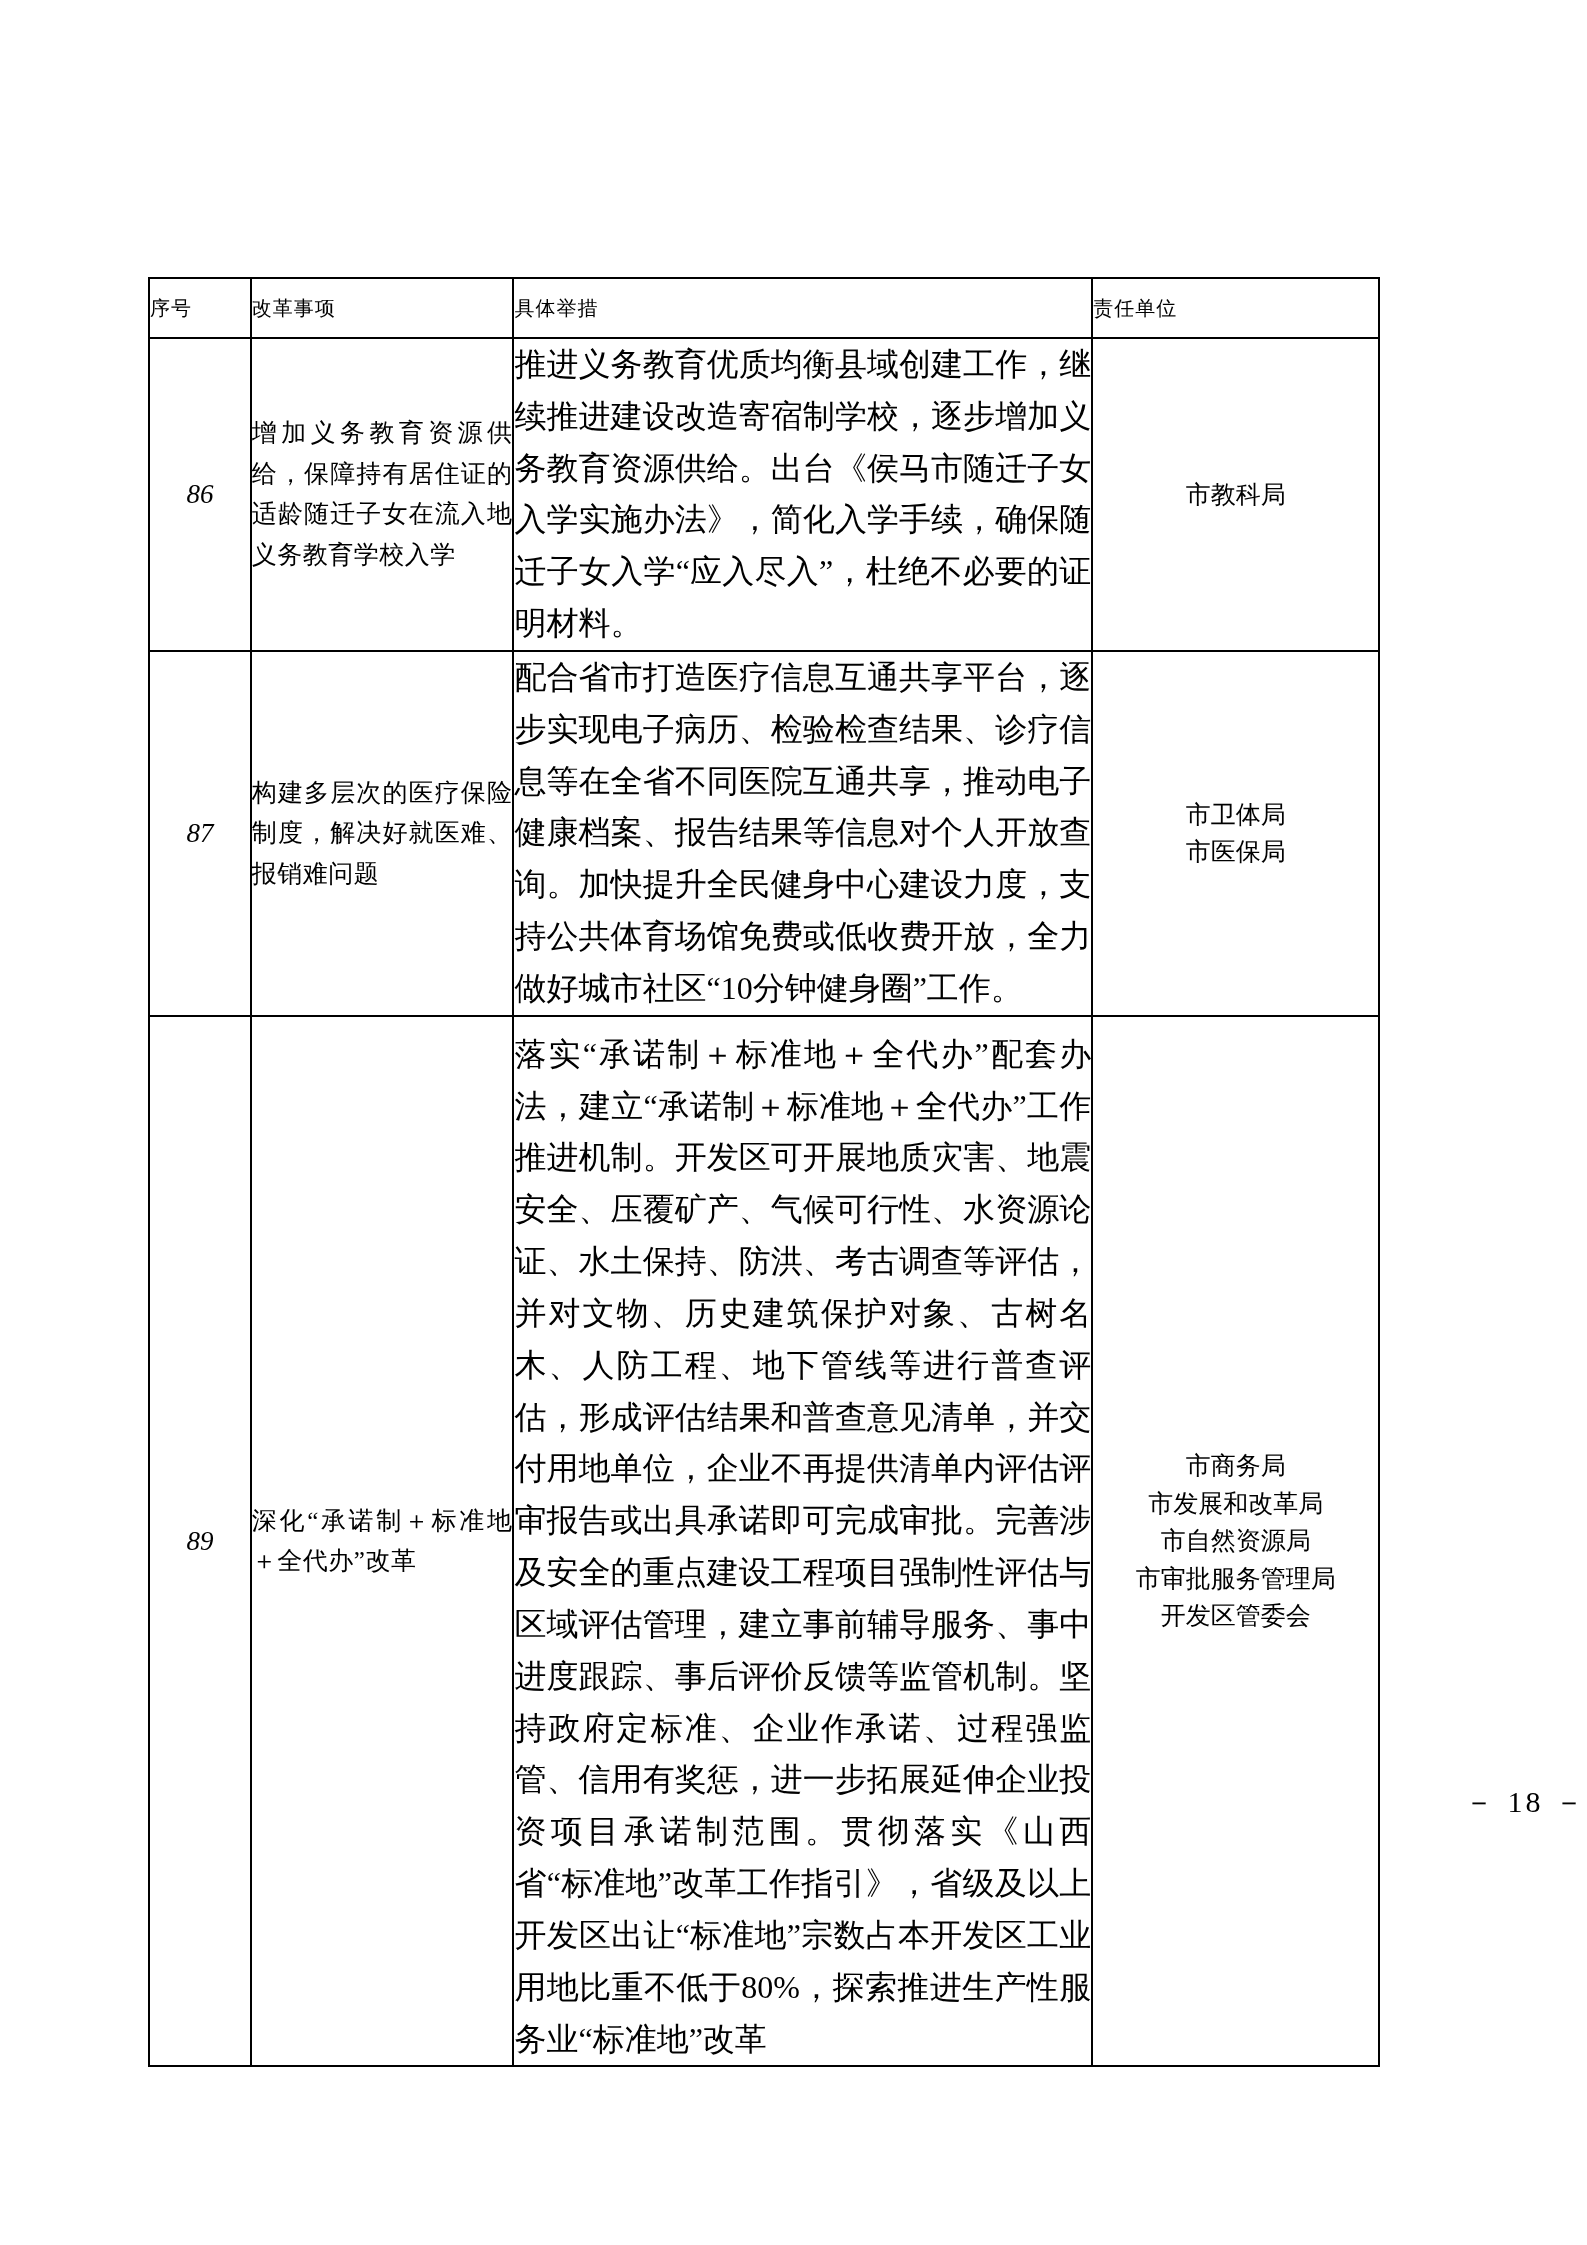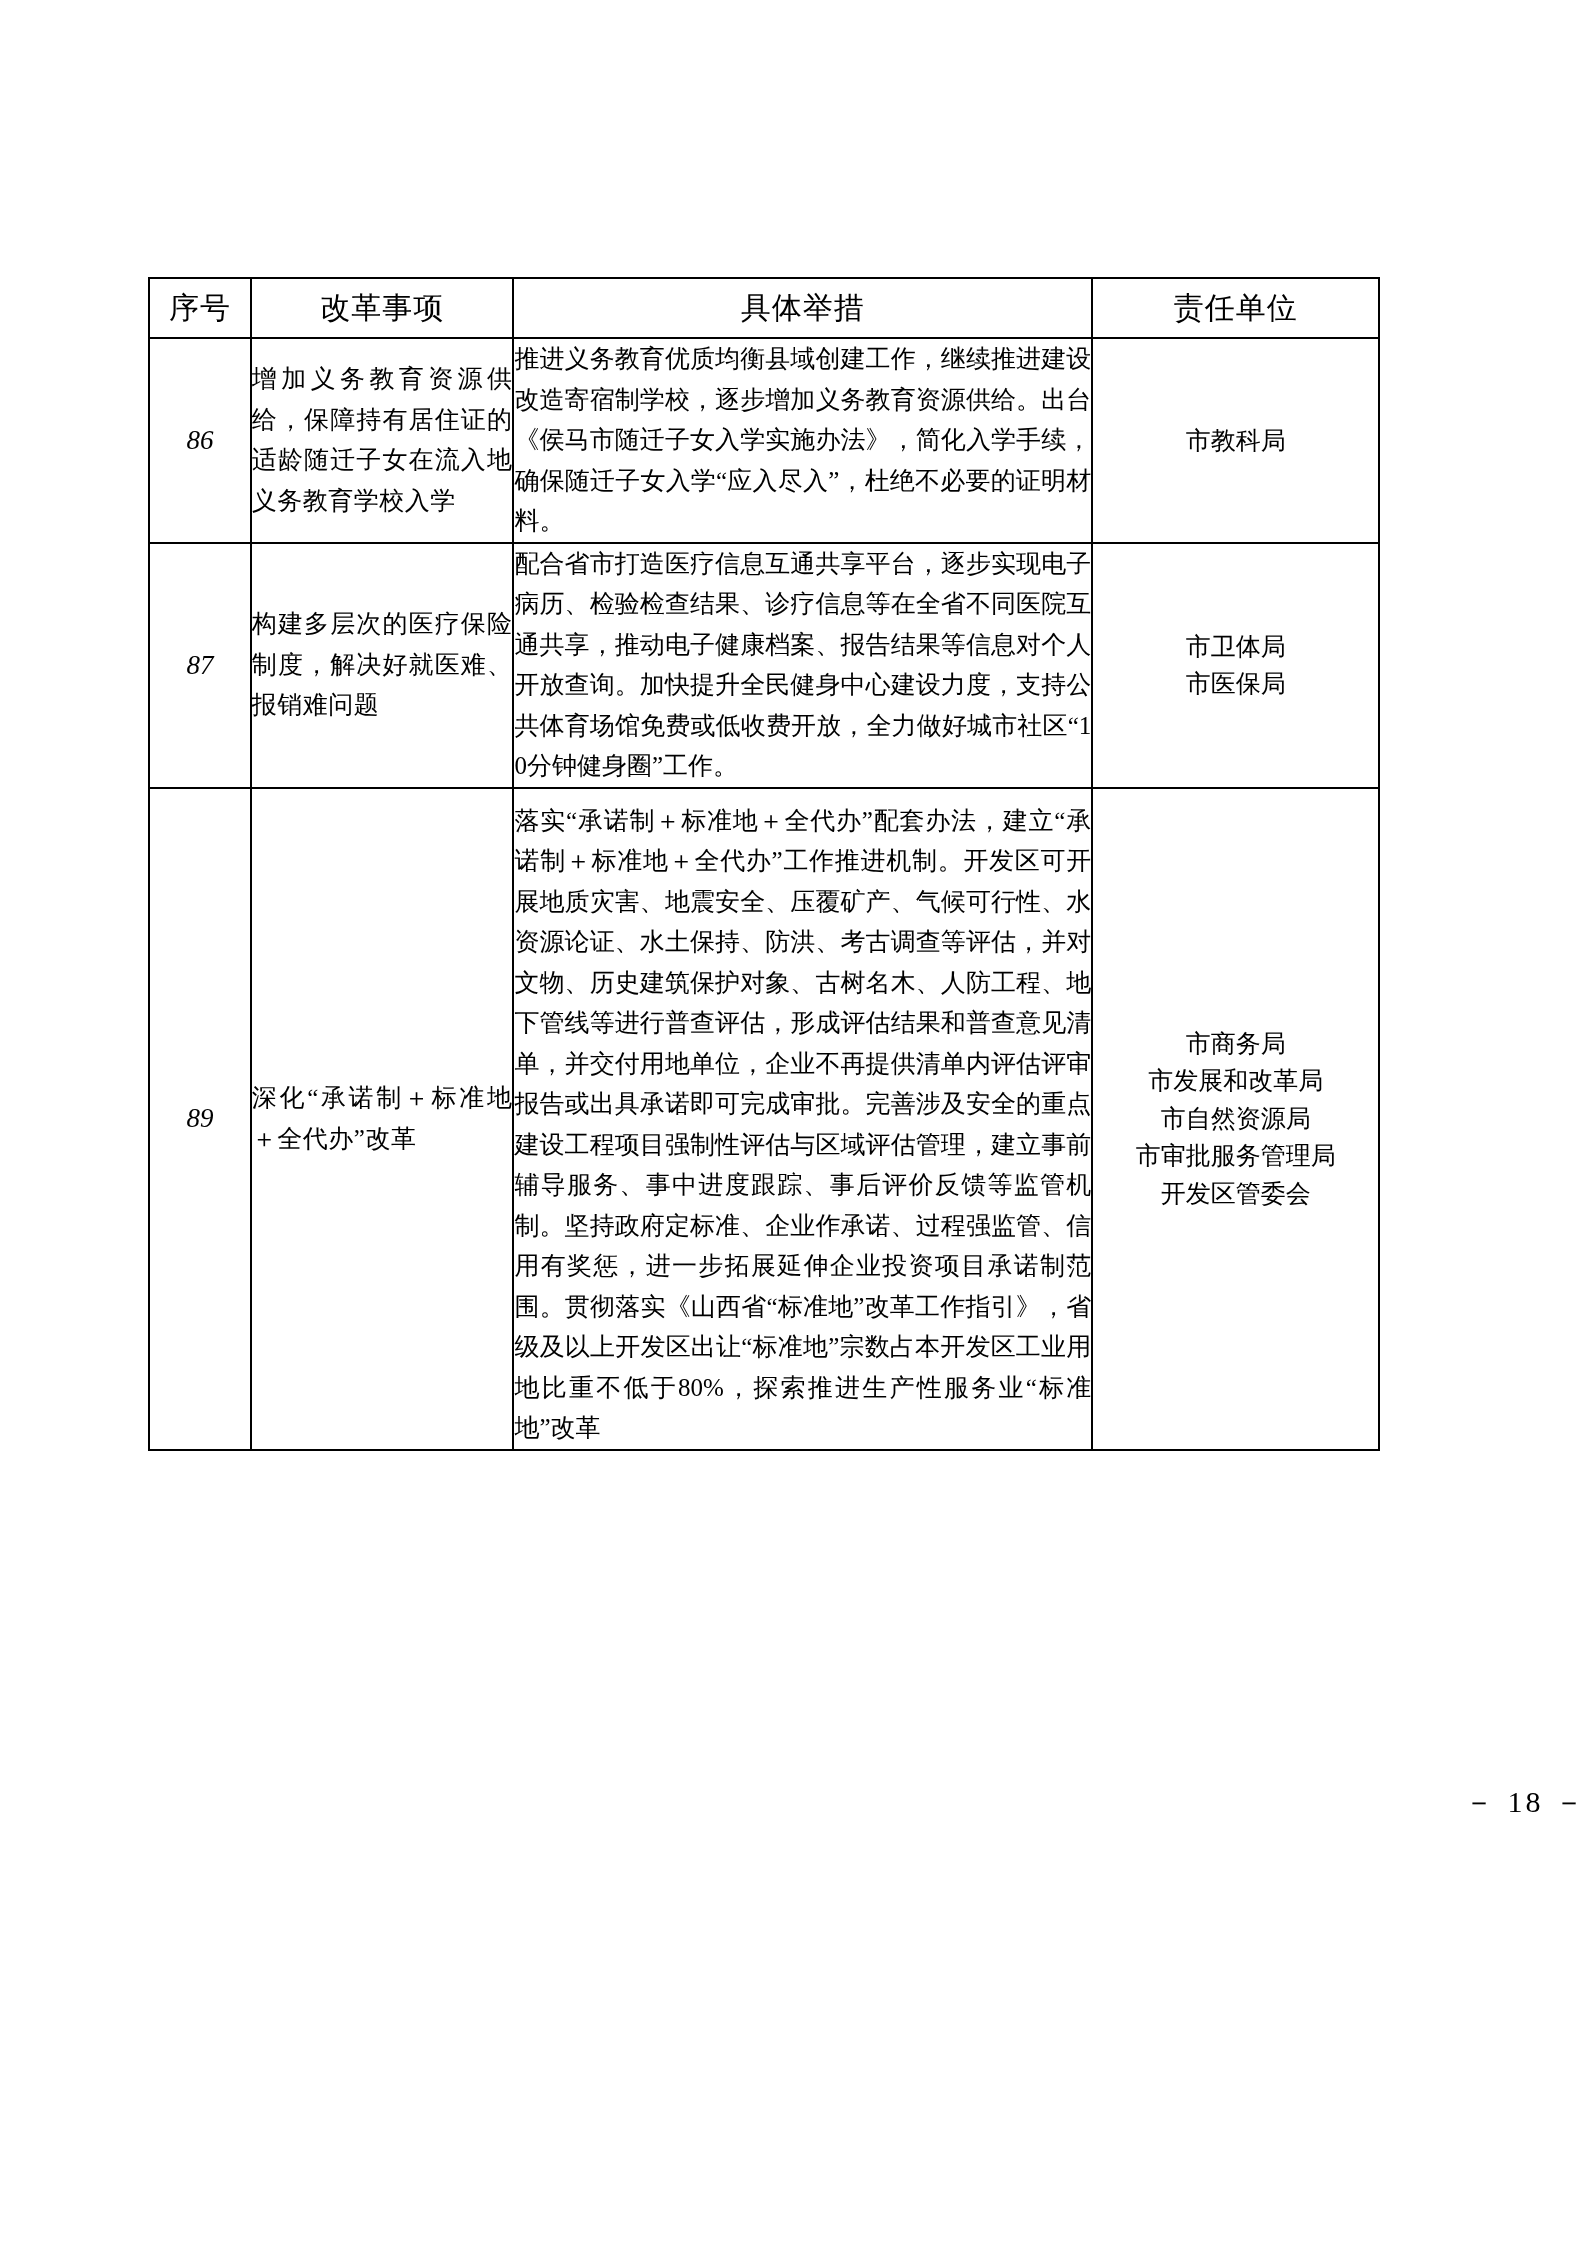--- a/index.html
+++ b/index.html
@@ -40,24 +40,23 @@
     font-weight: normal;
   }
   col.c-seq    { width: 76px; }
   col.c-item   { width: 196px; }
   col.c-measure{ width: 432px; }
   col.c-unit   { width: 214px; }
 
   
   .hdr td {
     height: 58px;
-    text-align: center;
     font-family: "DejaVu Sans", "Liberation Sans", sans-serif;
     font-weight: bold;
-    font-size: 30px;
+    font-size: 20px;
     letter-spacing: 1px;
   }
 
   
   .seq {
     text-align: center;
     font-size: 27px;
     font-family: "Liberation Serif", serif;
     font-style: italic;
   }
@@ -69,21 +68,21 @@
     padding: 6px 8px 6px 8px;
     text-align: justify;
     text-align-last: left;
     text-justify: inter-character;
     letter-spacing: 0.5px;
     word-break: break-all;
     margin-left: 8px;
   }
   
   .measure {
-    font-size: 25px;
+    font-size: 32px;
     line-height: 1.62;
     padding: 8px 10px 8px 10px;
     text-align: justify;
     text-align-last: left;
     text-justify: inter-ideograph;
     word-break: break-all;
     vertical-align: middle;
     margin-top: 40px;
   }
   .measure.tall {

